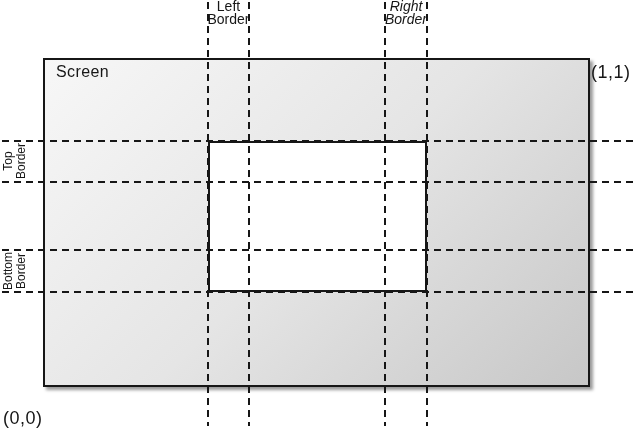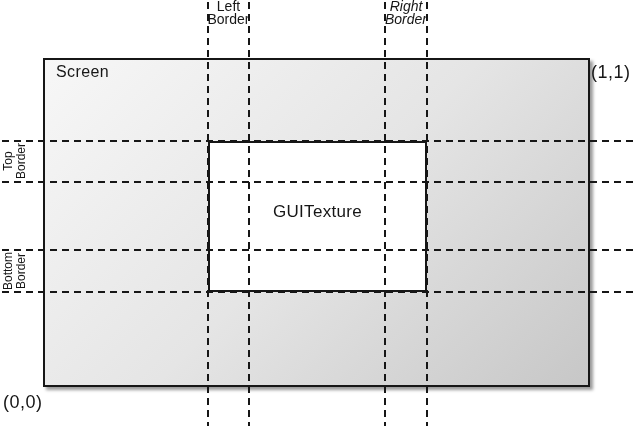--- a/index.html
+++ b/index.html
@@ -76,21 +76,21 @@
     font-size: 17px;
     letter-spacing: 0.3px;
     z-index: 4;
   }
   .coord-label {
     position: absolute;
     font-size: 18px;
     letter-spacing: 0.5px;
     z-index: 4;
   }
-  .coord-origin  { left: 3px;   top: 392px; text-align: right; }
+  .coord-origin  { left: 3px;   top: 408px; text-align: right; }
   .coord-topright{ left: 591px; top: 39px; margin-top: 23px;  }
   .top-border-label {
     position: absolute;
     top: 0px;
     text-align: center;
     font-size: 14px;
     line-height: 13px;
     z-index: 4;
     background: transparent;
   }
@@ -112,21 +112,20 @@
 </style>
 </head>
 <body>
 
 <div class="canvas">
 
   <div class="screen-rect"></div>
   <span class="screen-label">Screen</span>
 
   <div class="texture-rect"></div>
-  <span class="texture-label">GUITexture</span>
 
   <div class="vline" style="left:207px"></div>
   <div class="vline" style="left:248px"></div>
   <div class="vline" style="left:384px"></div>
   <div class="vline" style="left:426px"></div>
 
   <div class="hline" style="top:140px"></div>
   <div class="hline" style="top:181px"></div>
   <div class="hline" style="top:249px"></div>
   <div class="hline" style="top:291px"></div>

